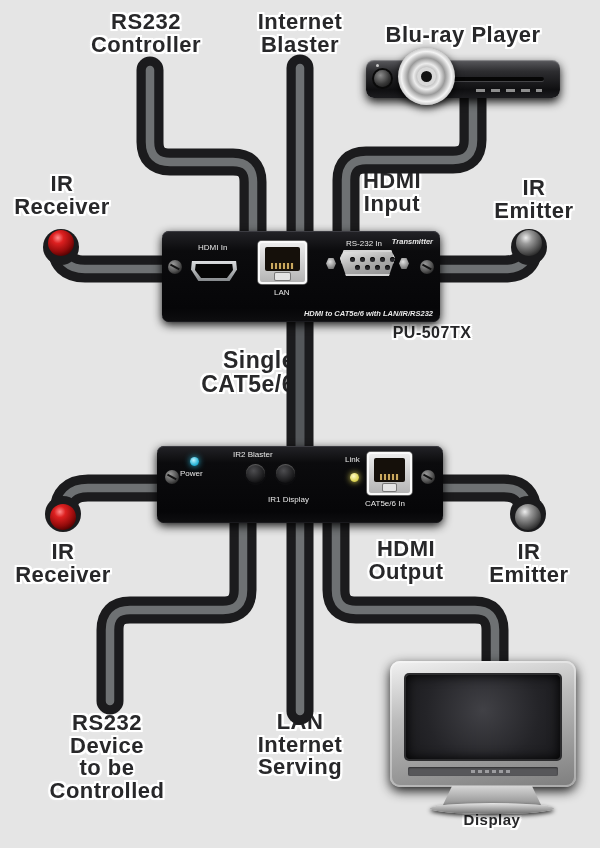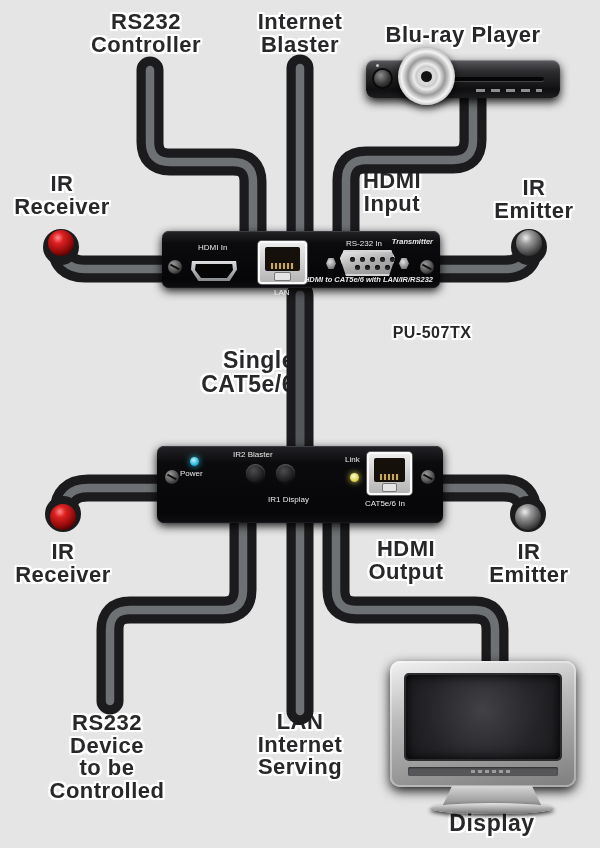--- a/index.html
+++ b/index.html
@@ -137,21 +137,21 @@
     <div>RS232</div>
     <div>Device</div>
     <div>to be</div>
     <div>Controlled</div>
   </div>
   <div class="olabel" style="left:300px;top:711px;">
     <div>LAN</div>
     <div>Internet</div>
     <div>Serving</div>
   </div>
-  <div class="olabel" style="left:492px;top:812px;font-size:23px;">
+  <div class="olabel" style="left:492px;top:812px;font-size:15px;">
     <div>Display</div>
   </div>
 
   <svg id="cables" width="600" height="848" viewBox="0 0 600 848">
     <defs>
       <radialGradient id="gradRed" cx="38%" cy="30%" r="78%">
         <stop offset="0%" stop-color="#ff8a8a"></stop>
           <stop offset="28%" stop-color="#dd2020"></stop>
         <stop offset="70%" stop-color="#930b0b"></stop>
           <stop offset="100%" stop-color="#420000"></stop>
@@ -212,21 +212,21 @@
     <circle cx="61" cy="247" r="18" fill="#1b1b1d"></circle>
     <circle cx="529" cy="247" r="18" fill="#1b1b1d"></circle>
     <circle cx="63" cy="514" r="18" fill="#1b1b1d"></circle>
     <circle cx="528" cy="514" r="18" fill="#1b1b1d"></circle>
     <circle cx="61" cy="243" r="13" fill="url(#gradRed)"></circle>
     <circle cx="529" cy="243" r="13" fill="url(#gradGray)"></circle>
     <circle cx="63" cy="517" r="13" fill="url(#gradRed)"></circle>
     <circle cx="528" cy="517" r="13" fill="url(#gradGray)"></circle>
   </svg>
 
-  <div class="device" style="left:162px;top:231px;width:278px;height:57px;">
+  <div class="device" style="left:162px;top:231px;width:278px;height:91px;">
     <span class="screw" style="left:6px;top:29px;"></span>
     <span class="screw" style="left:258px;top:29px;"></span>
     <span class="ptext" style="left:36px;top:12px;">HDMI In</span>
     <span class="hdmiport" style="left:29px;top:30px;width:46px;height:20px;">
         <i></i>
       </span>
     <span class="rj45" style="left:96px;top:10px;width:49px;height:43px;">
         <i></i>
         <u></u>
         <s></s>

